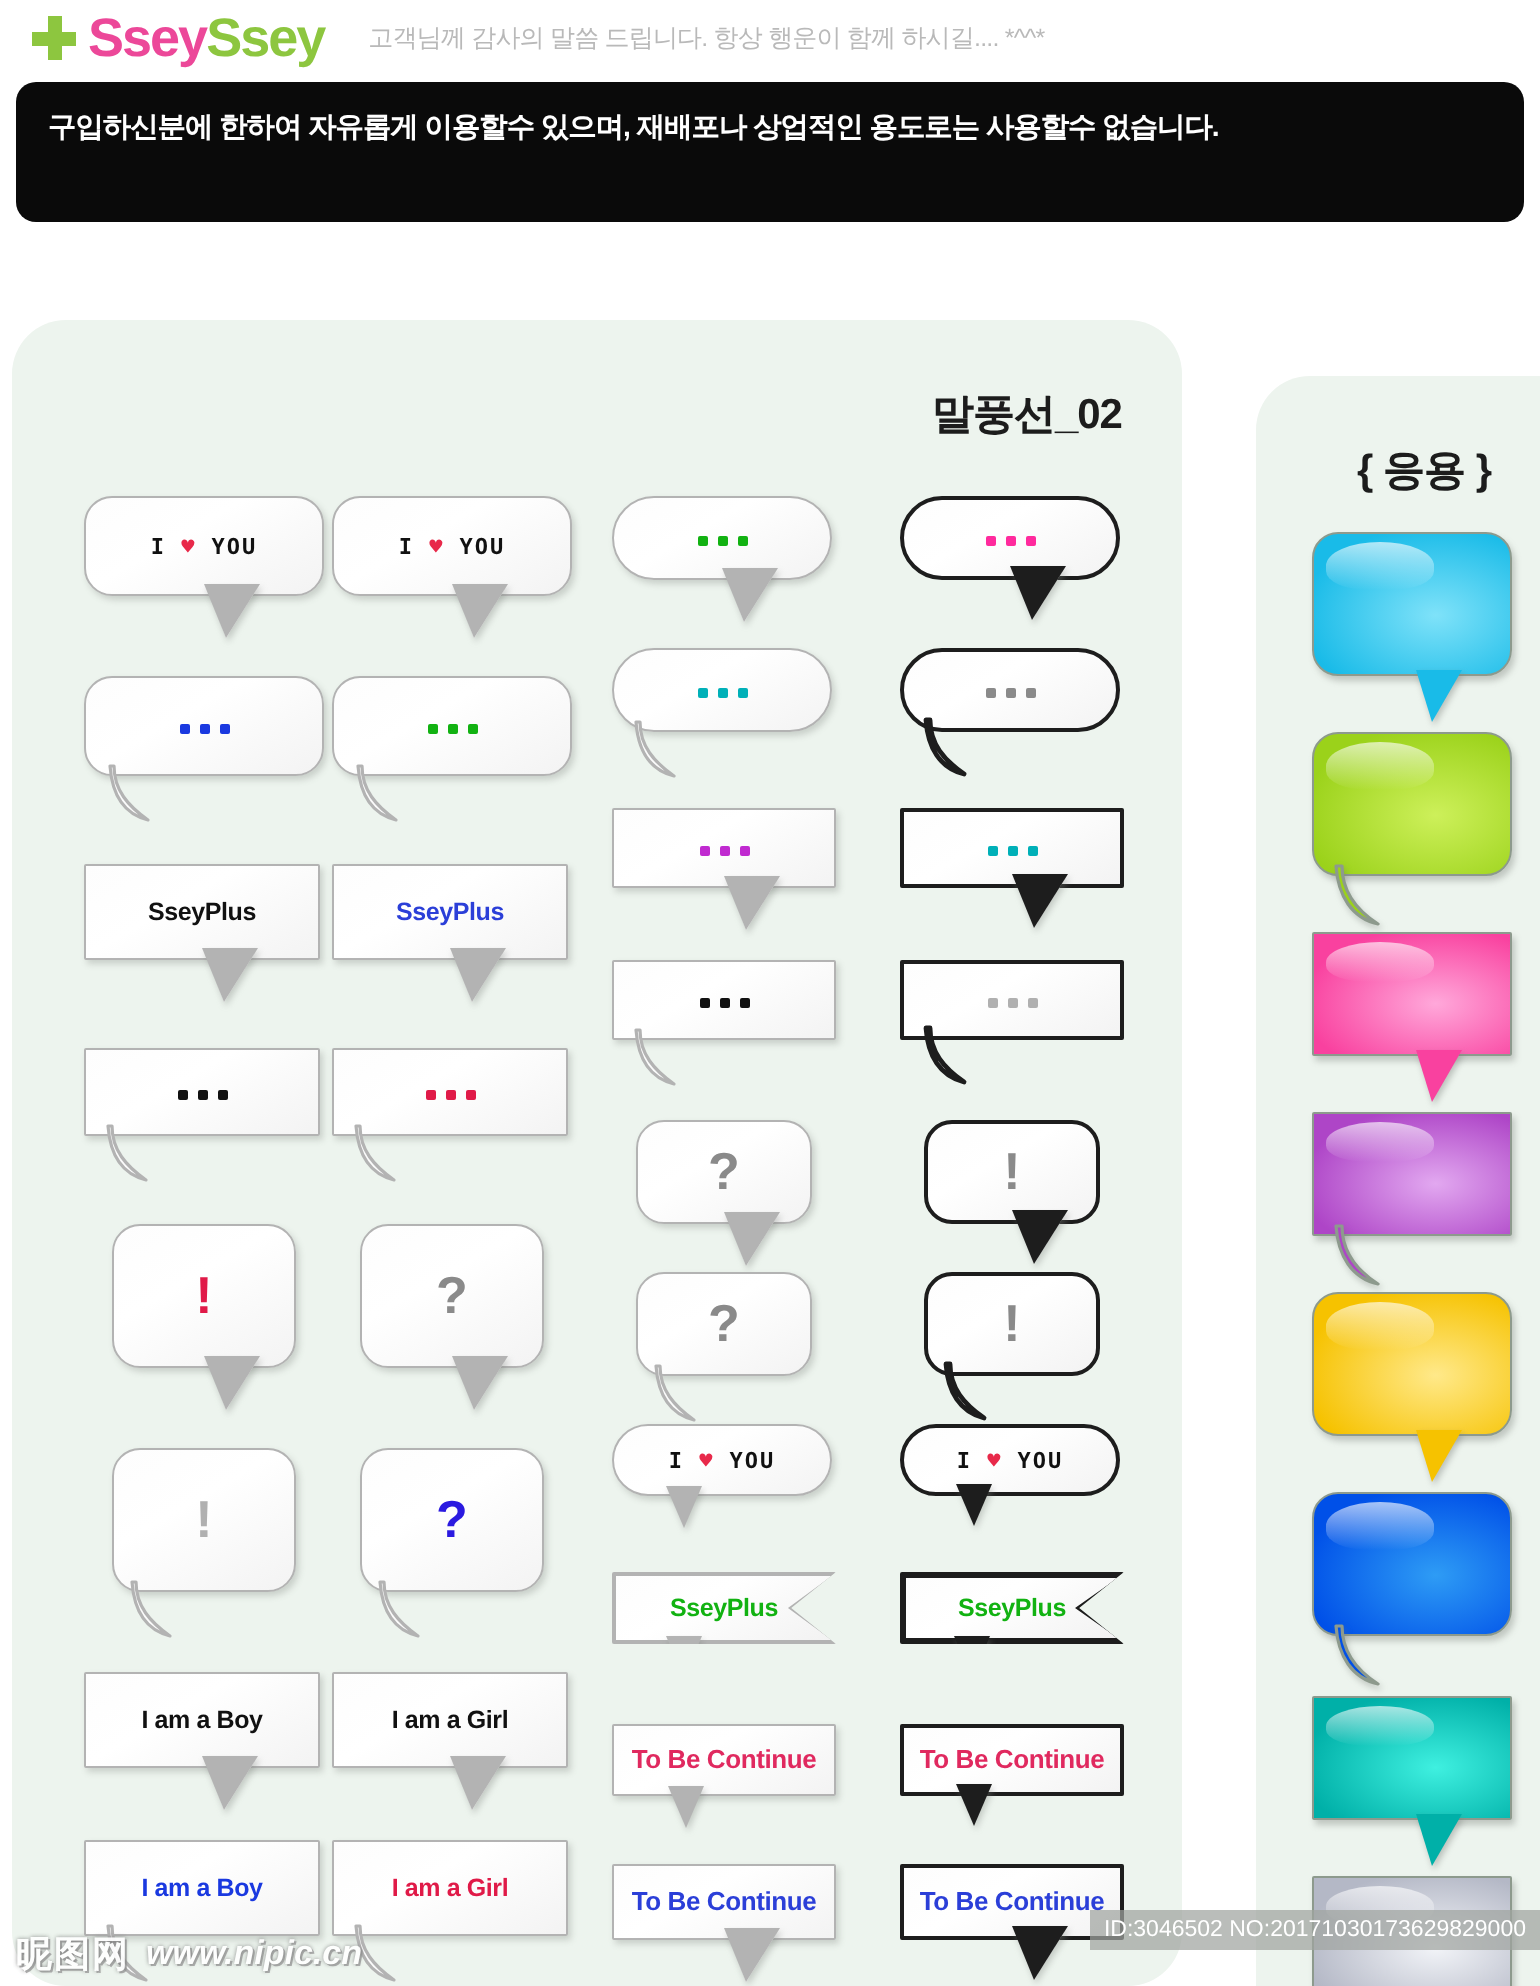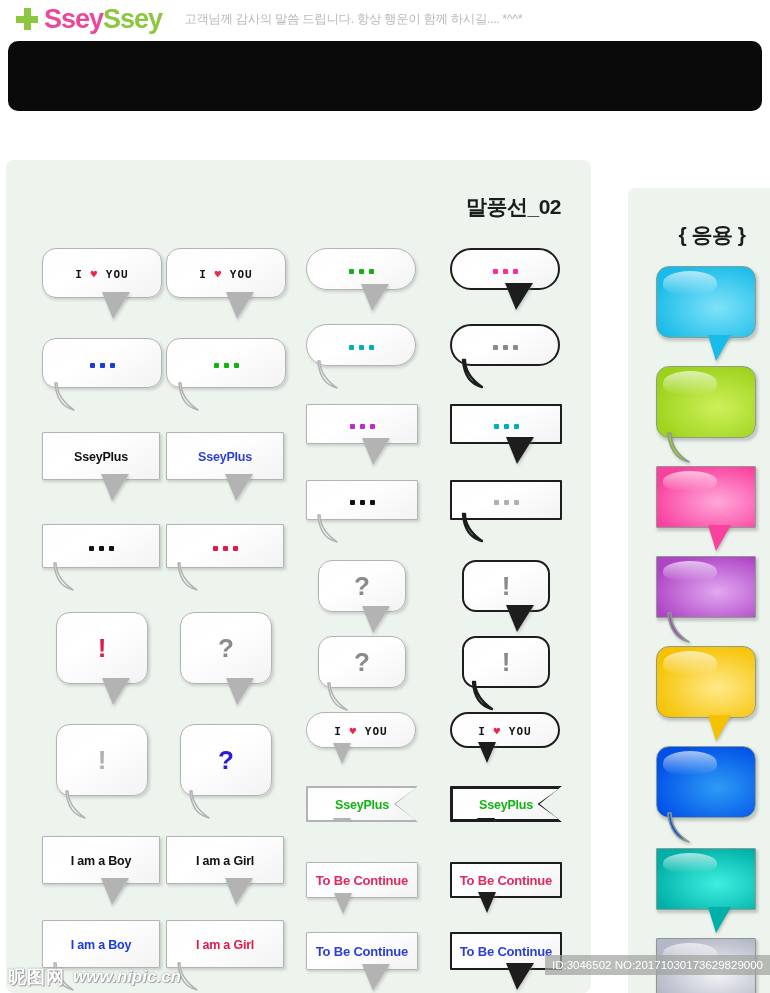--- a/index.html
+++ b/index.html
@@ -52,21 +52,21 @@
 
   
   .stage {
     position: absolute; left: 0; top: 150px;
     width: 770px; height: 843px;
     background: #ffffff;
   }
   .panel {
     position: absolute; top: 10px;
     background: #edf4ee;
-    border-radius: 8px;
+    border-radius: 27px;
   }
   .panel-main  { left: 6px;   width: 585px; height: 833px; }
   .panel-side  { left: 628px; width: 168px; height: 833px; margin-top: 28px; }
 
   .panel-title {
     position: absolute; font-size: 21px; font-weight: bold;
     color: #1c1c1c; letter-spacing: -0.5px;
   }
   .title-main { right: 30px; top: 33px; }
   .title-side { left: 0; right: 0; top: 33px; text-align: center; }
@@ -176,20 +176,21 @@
 <div class="header">
   <div class="logo">
     <span class="logo-plus"></span>
     <span class="logo-ssey">Ssey</span>
     <span class="logo-plus-text">Ssey</span>
   </div>
   <div class="header-tagline">고객님께 감사의 말씀 드립니다. 항상 행운이 함께 하시길.... *^^*</div>
 </div>
 
 <div class="notice">
+  <div class="notice-line">구입하신분에 한하여 자유롭게 이용할수 있으며, 재배포나 상업적인 용도로는 사용할수 없습니다.</div>
 </div>
 
 <div class="stage">
 
   <div class="panel panel-main">
     <div class="panel-title title-main">말풍선_02</div>
     <div id="main-bubbles">
         <div class="bubble b-soft" style="left: 36px; top: 88px; width: 120px; height: 50px; border-radius: 14px;">
           <div class="label"><span class="t-pixel" style="color:#111111">I <span style="color:#e8294a">♥</span> YOU</span></div>
           <div class="tail tail-angle"></div>

